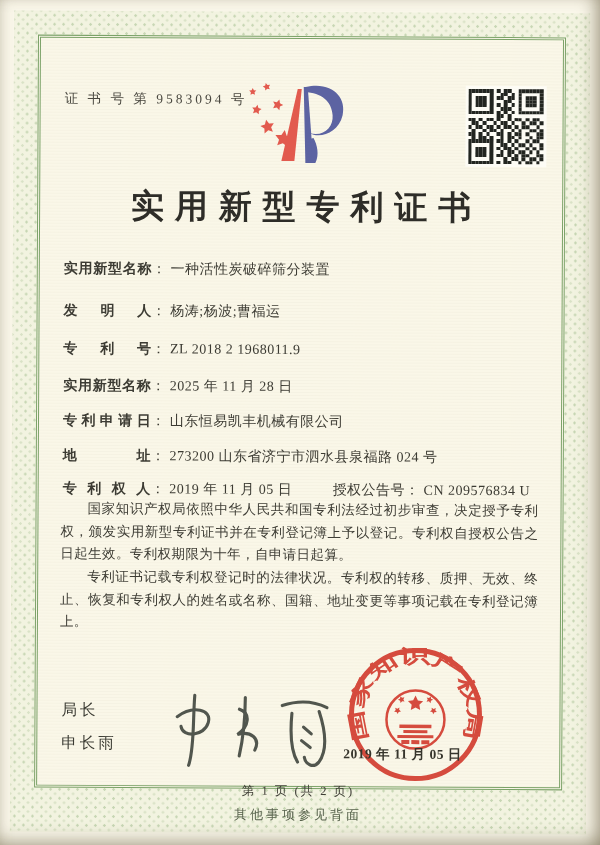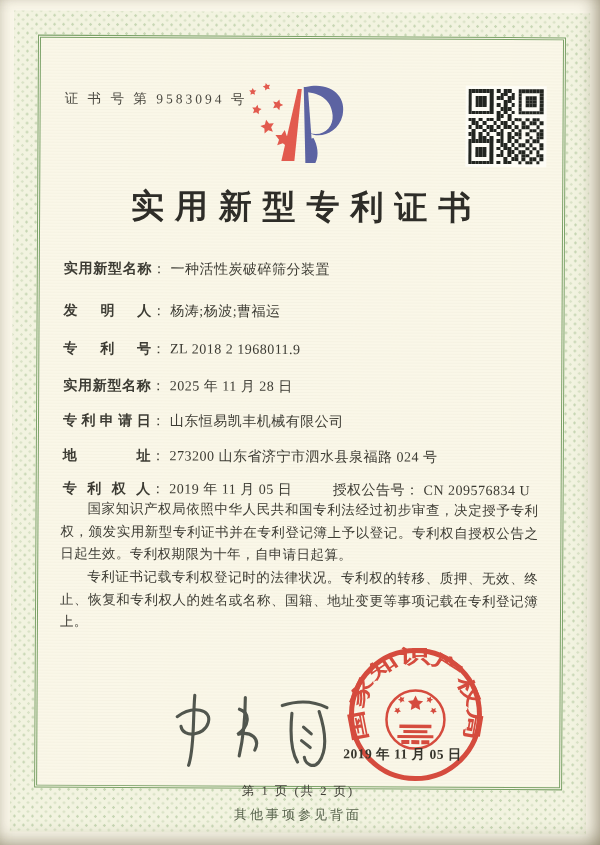--- a/index.html
+++ b/index.html
@@ -552,20 +552,24 @@
       <div class="row" style="top:442px">
         <span class="lbl">专利权人</span><span class="colon">：</span><span class="val">2019 年 11 月 05 日</span>
         <span class="part2"><span>授权公告号</span><span>：</span><span class="val">CN 209576834 U</span></span>
       </div>
 
       <div class="paras">
         <p>国家知识产权局依照中华人民共和国专利法经过初步审查，决定授予专利权，颁发实用新型专利证书并在专利登记簿上予以登记。专利权自授权公告之日起生效。专利权期限为十年，自申请日起算。</p>
         <p>专利证书记载专利权登记时的法律状况。专利权的转移、质押、无效、终止、恢复和专利权人的姓名或名称、国籍、地址变更等事项记载在专利登记簿上。</p>
       </div>
 
+      <div class="officer">
+        <div>局长</div>
+        <div>申长雨</div>
+      </div>
 
       <svg class="sig" width="175" height="88" viewBox="0 0 180 90">
         <g fill="none" stroke="#343a33" stroke-width="3.2" stroke-linecap="round" opacity=".85">
           <path d="M 28,12 C 26,38 28,66 22,84"></path>
           <path d="M 10,34 C 26,22 46,26 42,40 C 38,54 16,56 14,44"></path>
           <path d="M 80,14 C 80,34 78,56 74,74"></path>
           <path d="M 74,26 C 86,30 84,44 72,52 C 86,48 96,56 90,68"></path>
           <path d="M 118,22 C 136,16 152,18 164,24"></path>
           <path d="M 128,30 C 126,52 128,70 134,80"></path>
           <path d="M 156,28 C 162,46 166,66 156,80 C 150,87 142,82 141,75"></path>

